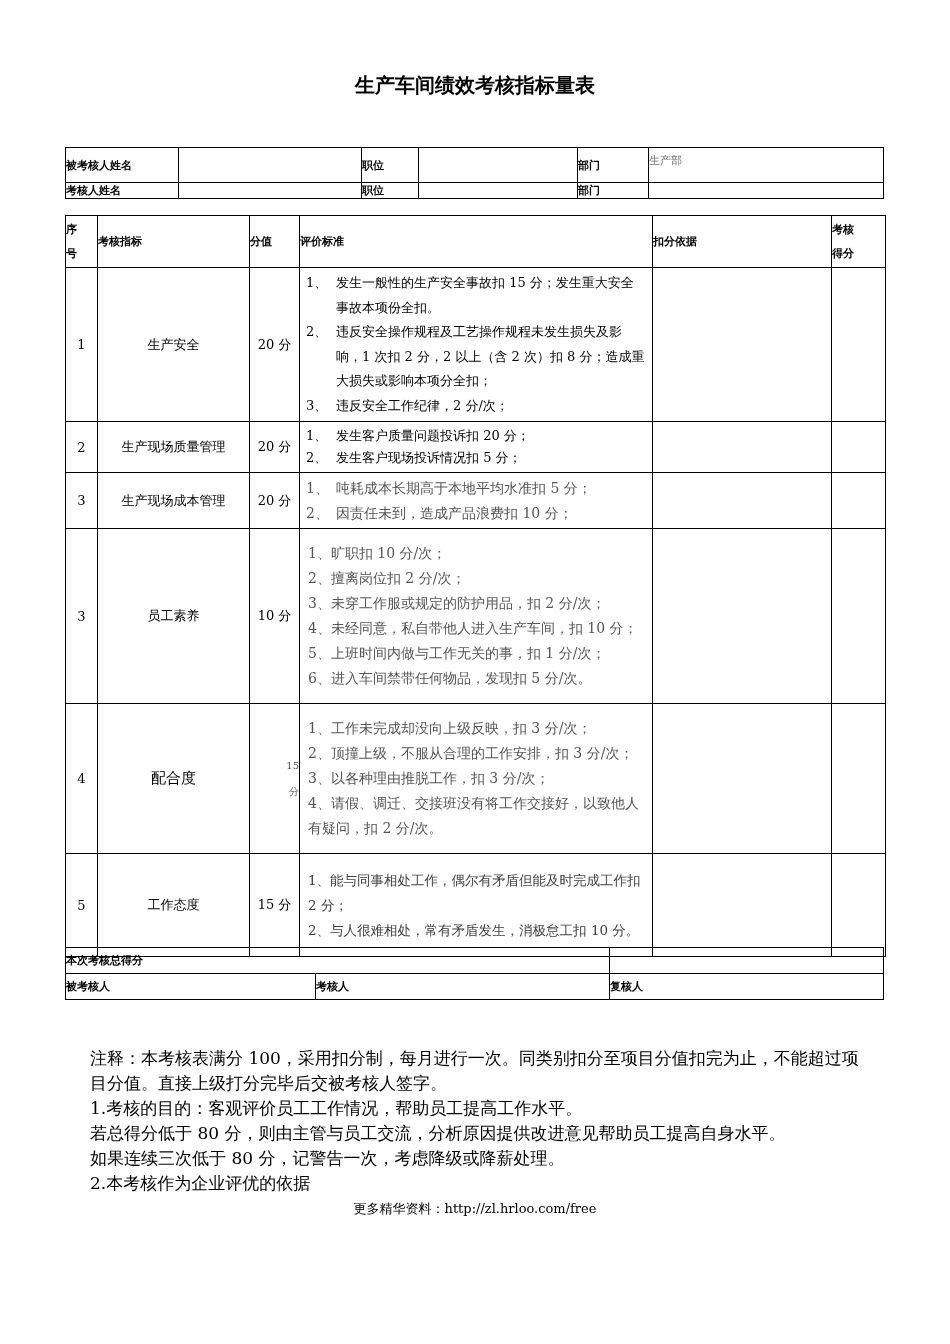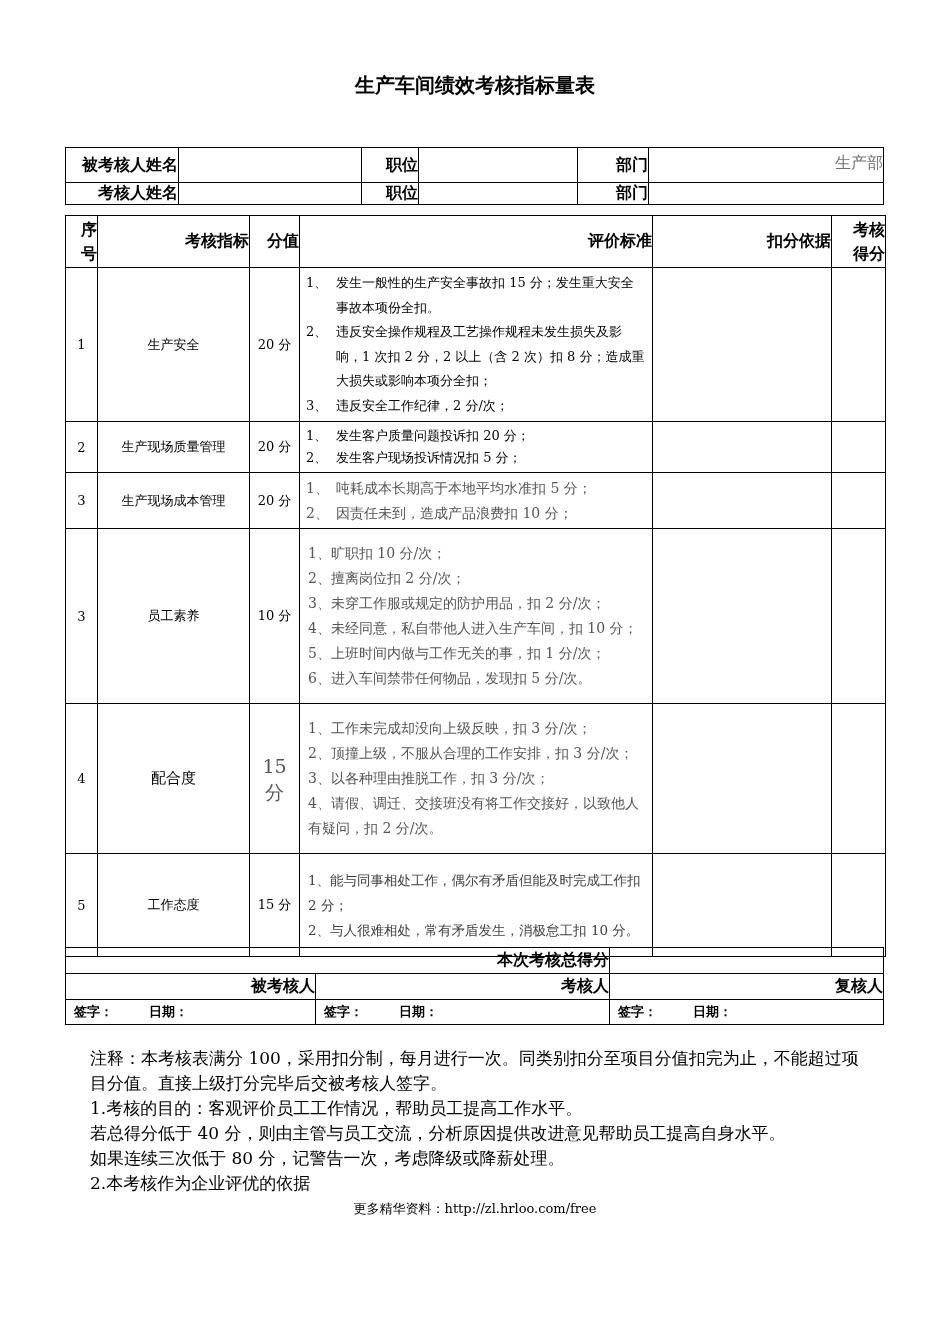--- a/index.html
+++ b/index.html
@@ -1,20 +1,20 @@
 <!DOCTYPE html>
 <html><head>
 <meta charset="utf-8">
 <style>
   html,body{margin:0;padding:0;background:#fff;}
   body{width:950px;height:1344px;position:relative;font-family:"DejaVu Serif","Liberation Serif",serif;color:#000;overflow:hidden;}
   .title{position:absolute;top:72px;left:0;width:950px;text-align:center;font-family:"DejaVu Sans","Liberation Sans",sans-serif;font-size:20px;font-weight:bold;}
   table{border-collapse:collapse;position:absolute;table-layout:fixed;}
   td{border:1px solid #000;padding:0;font-size:13px;vertical-align:middle;}
-  .hdr td{font-family:"DejaVu Sans","Liberation Sans",sans-serif;font-weight:bold;font-size:16px;text-align:right;}
+  .hdr td{font-family:"DejaVu Sans","Liberation Sans",sans-serif;font-weight:bold;font-size:11px;text-align:left;}
   .c{text-align:center;}
   .gray{color:#555;}
   .crit{padding:3px 6px;font-size:13px;line-height:24.5px;}
   .crit .li{display:flex;}
   .crit .num{width:30px;flex:none;}
   .crit .txt{flex:1;}
   .crit2{padding:12px 8px;font-size:14px;line-height:25px;color:#555;}
   .crit3{padding:2px 8px;font-size:13.5px;line-height:25px;color:#444;}
   .notes{position:absolute;left:90px;top:1024px;width:780px;font-size:17px;line-height:25px;margin-top:22px;}
   .footer{position:absolute;top:1200px;left:0;width:950px;text-align:center;font-size:13px;}
@@ -150,21 +150,21 @@
       <div>5、上班时间内做与工作无关的事，扣 1 分/次；</div>
       <div>6、进入车间禁带任何物品，发现扣 5 分/次。</div>
     </td>
     <td></td>
     <td></td>
   </tr>
 
   <tr style="height:150px;">
     <td class="c">4</td>
     <td class="c" style="font-size:15px;">配合度</td>
-    <td class="c gray" style="font-size:19px;line-height:26px;">
+    <td class="c gray" style="font-size:10px;line-height:26px;text-align:right;">
       <div>15</div>
       <div>分</div>
     </td>
     <td class="crit2">
       <div>1、工作未完成却没向上级反映，扣 3 分/次；</div>
       <div>2、顶撞上级，不服从合理的工作安排，扣 3 分/次；</div>
       <div>3、以各种理由推脱工作，扣 3 分/次；</div>
       <div>4、请假、调迁、交接班没有将工作交接好，以致他人有疑问，扣 2 分/次。</div>
     </td>
     <td></td>
@@ -194,29 +194,24 @@
   <tbody>
       <tr class="hdr" style="height:26px;">
     <td colspan="2">本次考核总得分</td>
     <td></td>
   </tr>
   <tr class="hdr" style="height:26px;">
     <td>被考核人</td>
     <td>考核人</td>
     <td>复核人</td>
   </tr>
-  <tr style="height:25px;">
-    <td class="sig"><span>签字：</span><span class="d">日期：</span></td>
-    <td class="sig"><span>签字：</span><span class="d">日期：</span></td>
-    <td class="sig"><span>签字：</span><span class="d">日期：</span></td>
-  </tr>
 </tbody>
   </table>
 
 <div class="notes">
   <div>注释：本考核表满分 100，采用扣分制，每月进行一次。同类别扣分至项目分值扣完为止，不能超过项目分值。直接上级打分完毕后交被考核人签字。</div>
   <div>1.考核的目的：客观评价员工工作情况，帮助员工提高工作水平。</div>
-  <div>若总得分低于 40 分，则由主管与员工交流，分析原因提供改进意见帮助员工提高自身水平。</div>
+  <div>若总得分低于 80 分，则由主管与员工交流，分析原因提供改进意见帮助员工提高自身水平。</div>
   <div>如果连续三次低于 80 分，记警告一次，考虑降级或降薪处理。</div>
   <div>2.本考核作为企业评优的依据</div>
 </div>
 
 <div class="footer">更多精华资料：http://zl.hrloo.com/free</div>
 
 </body></html>

